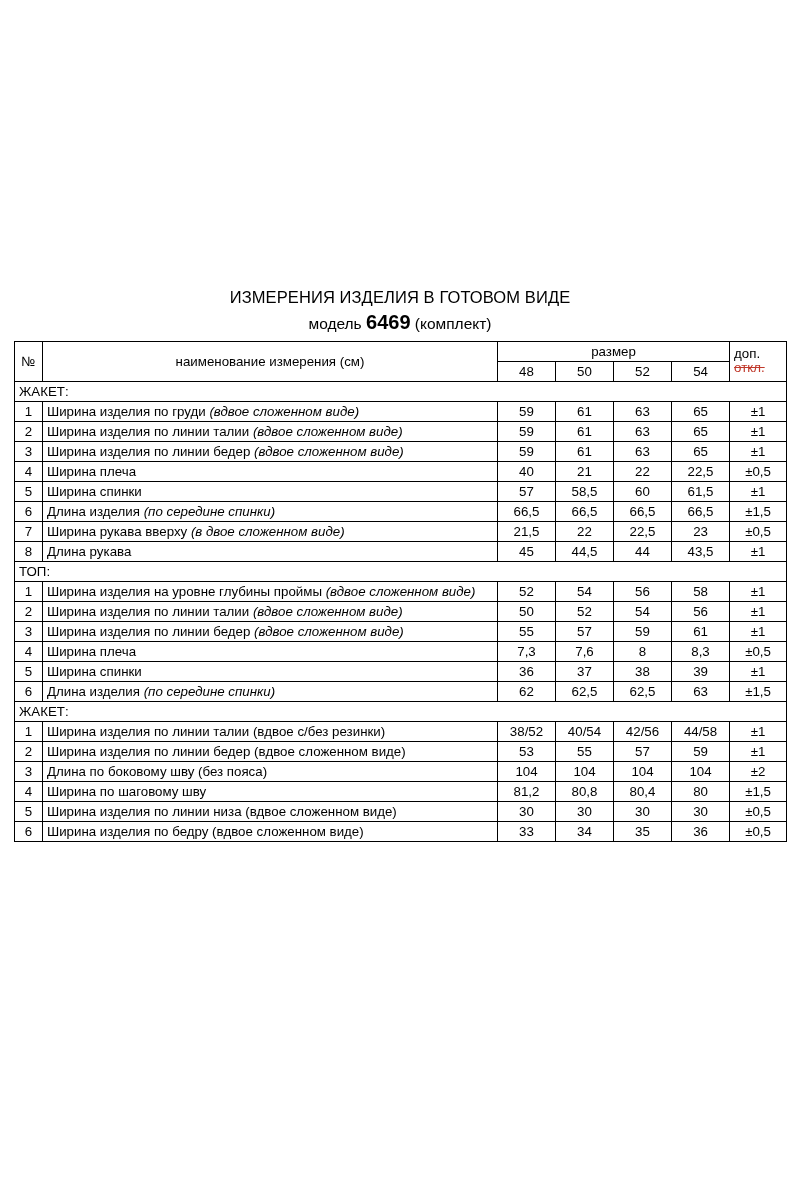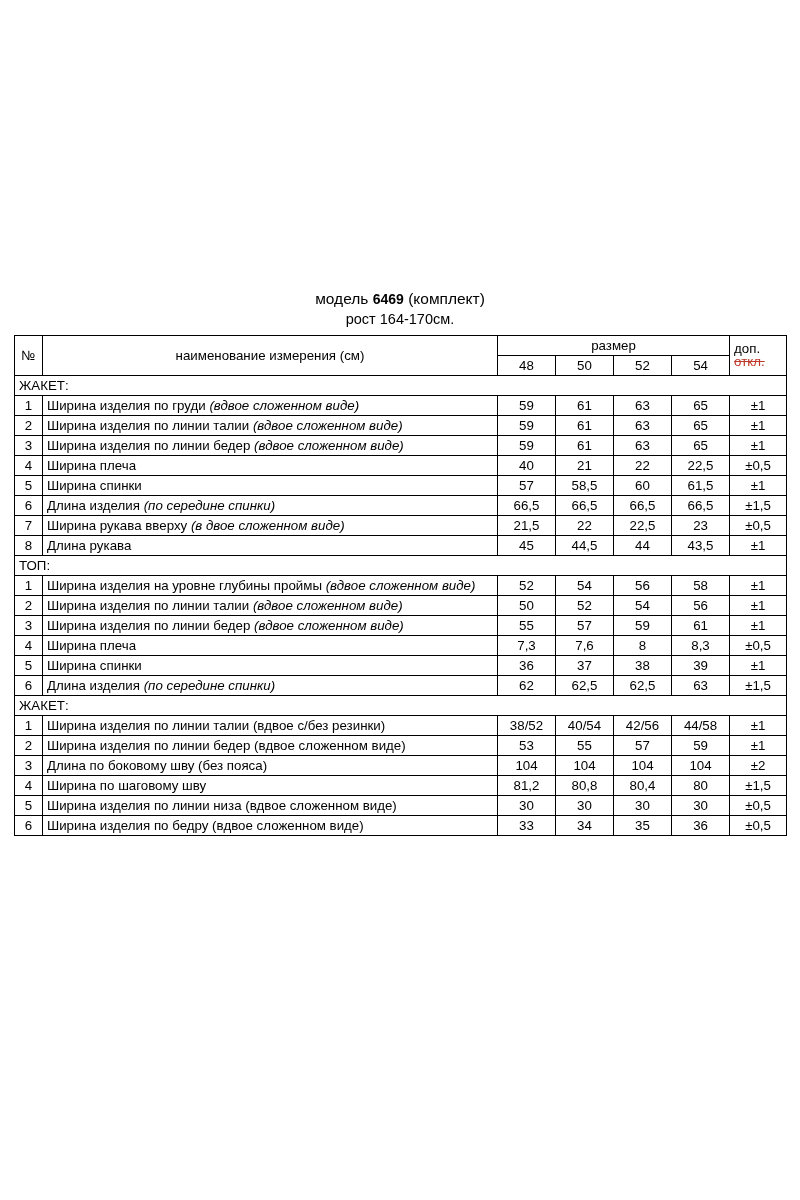--- a/index.html
+++ b/index.html
@@ -35,21 +35,21 @@
   .title-main {
     font-size: 16.5px;
     letter-spacing: 0.1px;
   }
   .title-model {
     font-size: 15.5px;
     margin-top: 2px;
   }
   .title-model .model-num {
     font-weight: bold;
-    font-size: 14px;
+    font-size: 20px;
   }
   .title-model .model-kit {
   }
   .title-height {
     font-size: 14.5px;
     margin-top: 2px;
   }
   table.meas {
     border-collapse: collapse;
     width: 772px;
@@ -89,26 +89,26 @@
   }
   .it { font-style: italic; }
 </style>
 </head>
 <body>
 
 <div class="sheet">
   <div class="doc">
 
     <div class="title-block">
+      <div class="title-main">ИЗМЕРЕНИЯ ИЗДЕЛИЯ В ГОТОВОМ ВИДЕ</div>
       <div class="title-model">
         <span>модель</span>
         <span class="model-num">6469</span>
         <span class="model-kit">(комплект)</span>
       </div>
-      <div class="title-height">рост 164-170см.</div>
     </div>
 
     <table class="meas">
       <colgroup>
         <col class="c-num">
         <col class="c-name">
         <col class="c-size">
         <col class="c-size">
         <col class="c-size">
         <col class="c-size">

